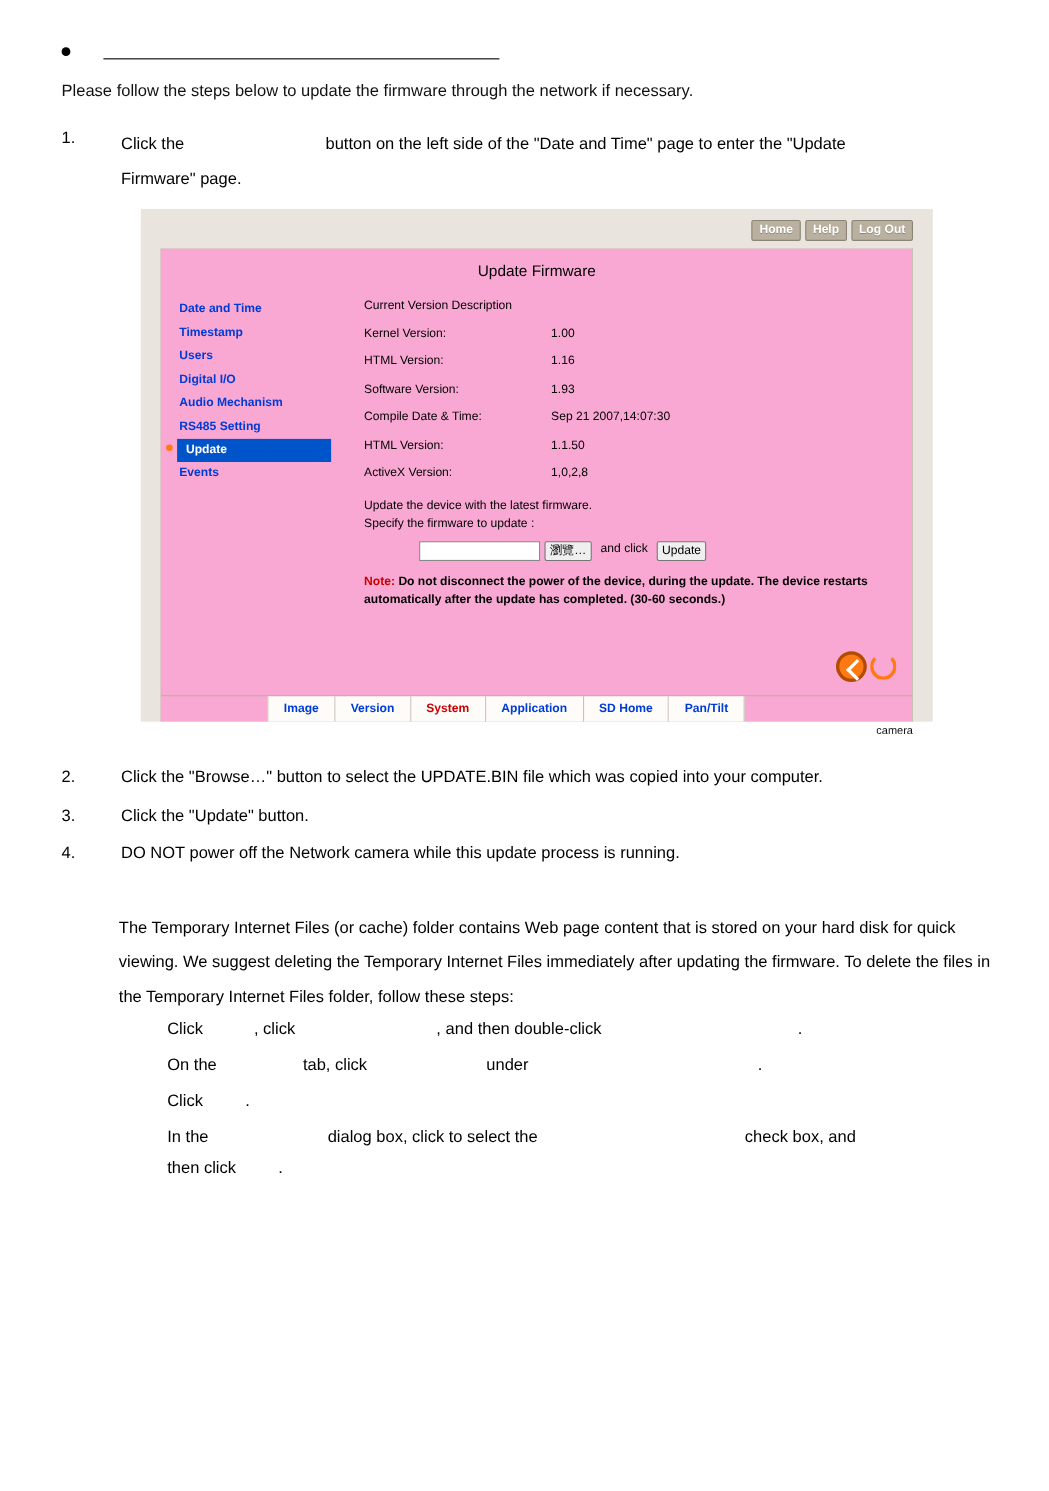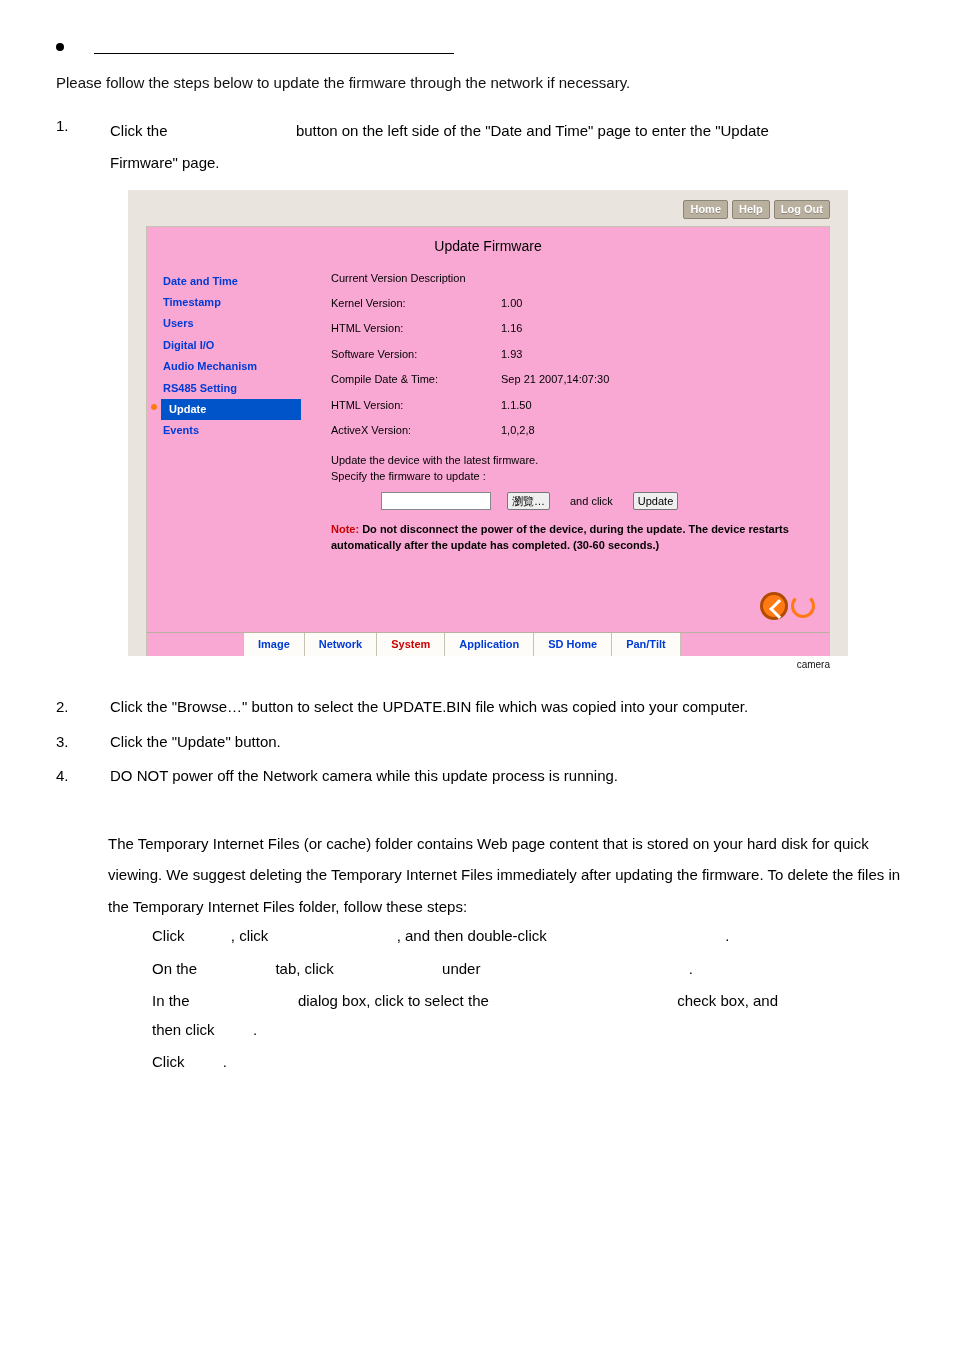--- a/index.html
+++ b/index.html
@@ -89,21 +89,21 @@
     content:""; position:absolute; left:-10px; top:5px;
     width:6px; height:6px; border-radius:50%; background:#ff7a12;
   }
   .content { flex:1; font-size: 11px; }
   .section-title { margin-bottom: 8px; }
   .kv { display:flex; margin: 10px 0; }
   .kv .k { width: 170px; flex:none; }
   .kv .v { flex:1; }
   .hint { margin-top: 14px; line-height: 1.5; }
   .file-row {
-    margin: 8px 0 12px 0; display:flex; align-items:center; gap:16px;
+    margin: 8px 0 12px 0; display:flex; align-items:flex-start; gap:4px;
     padding-left: 50px;
   }
   .file-row input[type=text]{
     width: 110px; height: 18px; border:1px solid #888; background:#fff;
   }
   .browse-btn, .update-btn {
     border:1px solid #777; background:#efefef;
     font-size: 11px; padding: 0 4px; height:18px; line-height:16px;
     border-radius: 2px;
   }
@@ -244,21 +244,21 @@
       </div>
 
       <div class="corner">
         <span class="back"></span>
         <span class="ref"></span>
       </div>
 
       <div class="tabsbar">
         <span class="spacer"></span>
         <span class="tab first">Image</span>
-        <span class="tab">Network</span>
+        <span class="tab">Version</span>
         <span class="tab red">System</span>
         <span class="tab">Application</span>
         <span class="tab">SD Home</span>
         <span class="tab">Pan/Tilt</span>
       </div>
     </div>
   </div>
   <div class="shot-caption">camera</div>
 </div>
 
@@ -292,27 +292,27 @@
   <div class="row">
     <span>On the</span>
     <span class="gap" style="width:70px"></span>
     <span>tab, click</span>
     <span class="gap" style="width:100px"></span>
     <span>under</span>
     <span class="gap" style="width:200px"></span>
     <span>.</span>
   </div>
   <div class="row">
+    <span>Click</span>
+    <span class="gap" style="width:30px"></span>
+    <span>.</span>
+  </div>
+  <div class="row">
     <span>In the</span>
     <span class="gap" style="width:100px"></span>
     <span>dialog box, click to select the</span>
     <span class="gap" style="width:180px"></span>
     <span>check box, and</span><br>
     <span>then click</span>
     <span class="gap" style="width:30px"></span>
     <span>.</span>
   </div>
-  <div class="row">
-    <span>Click</span>
-    <span class="gap" style="width:30px"></span>
-    <span>.</span>
-  </div>
 </div>
 
 </body></html>

